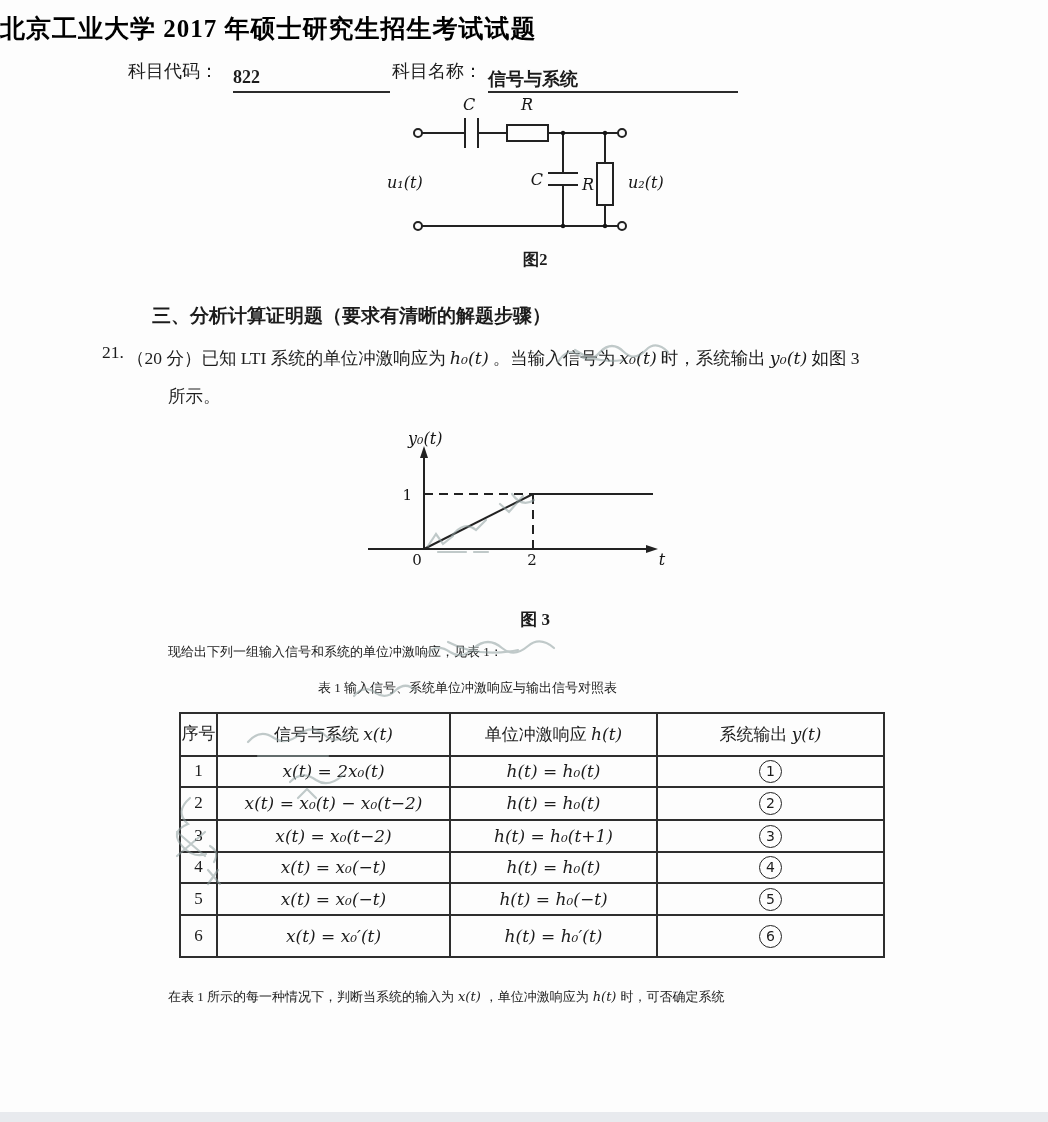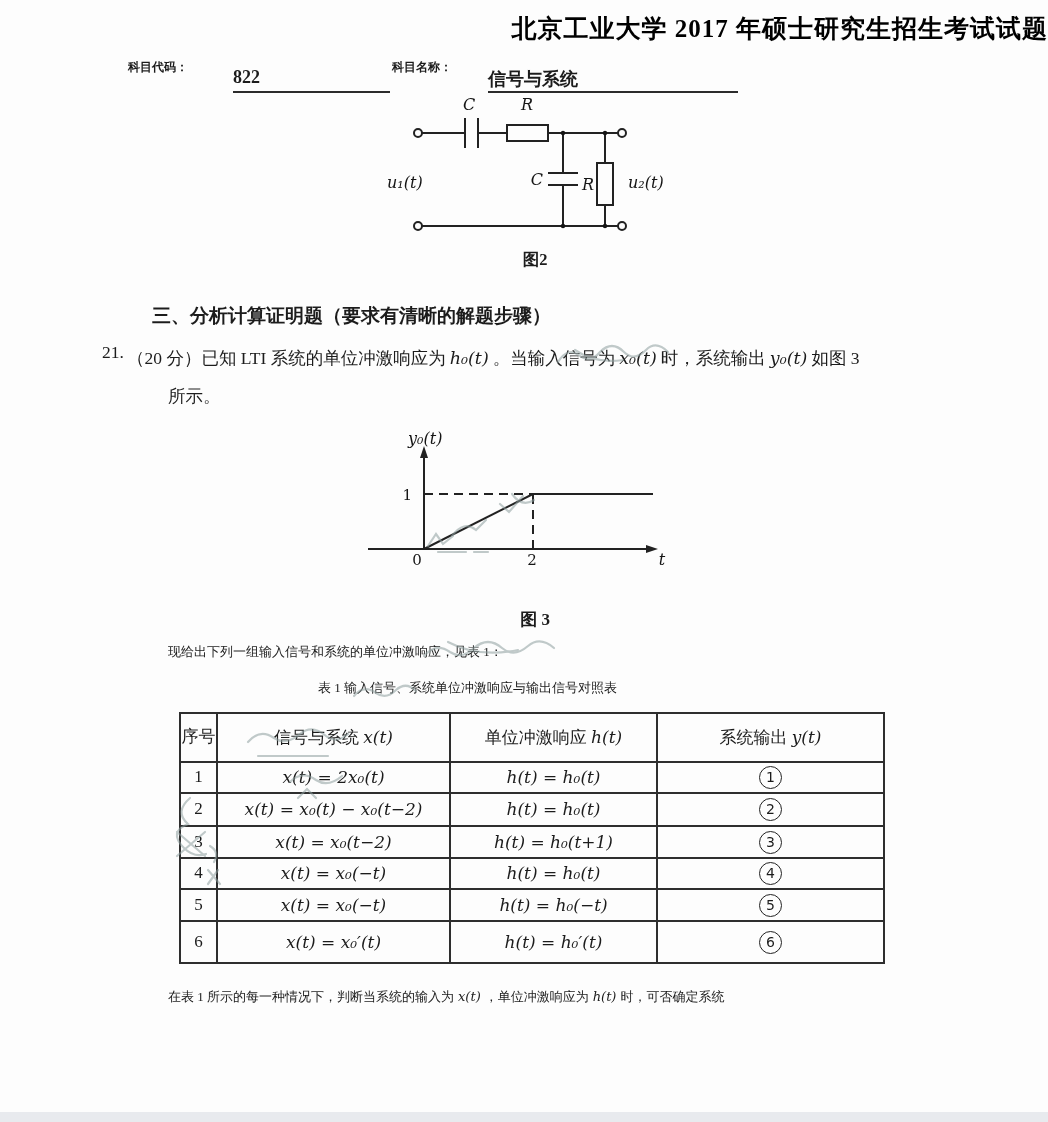--- a/index.html
+++ b/index.html
@@ -2,37 +2,37 @@
 <html><head>
 <meta charset="utf-8">
 <style>
   html,body{margin:0;padding:0;}
   body{
     width:1048px;height:1122px;position:relative;overflow:hidden;
     background:#fdfdfd;color:#1c1c1c;
     font-family:"Liberation Serif","DejaVu Serif",serif;
   }
   .abs{position:absolute;}
-  .title{top:12px;left:0;width:1048px;text-align:right;
+  .title{top:12px;left:0;width:1048px;text-align:left;
          font-size:25px;font-weight:700;letter-spacing:1px;color:#000;}
-  .lbl{font-size:12px;font-weight:700;}
+  .lbl{font-size:18px;font-weight:400;}
   .blank{display:inline-block;font-size:18px;font-weight:700;
          border-bottom:2px solid #2c2c2c;height:24px;margin-top:8px;}
   .heading{font-size:19px;font-weight:700;}
   .bodytext{font-size:17.5px;white-space:nowrap;}
   .smalltext{font-size:13px;white-space:nowrap;}
   .math{font-family:"DejaVu Serif",serif;font-style:italic;}
   .m{margin:0 4px;}
   .caption{font-size:16.5px;text-align:center;font-weight:bold;}
 
   
   table.t1{border-collapse:collapse;table-layout:fixed;background:transparent;}
   table.t1 td,table.t1 th{border:2px solid #2e2e2e;text-align:center;vertical-align:middle;
     font-size:17px;font-weight:400;padding:0;line-height:1.3;}
-  table.t1 tr:nth-child(1){height:49px;}
+  table.t1 tr:nth-child(1){height:43px;}
   table.t1 tr:nth-child(2){height:31px;}
   table.t1 tr:nth-child(3){height:33px;}
   table.t1 tr:nth-child(4){height:32px;}
   table.t1 tr:nth-child(5){height:31px;}
   table.t1 tr:nth-child(6){height:32px;}
   table.t1 tr:nth-child(7){height:42px;}
   .circ{display:inline-block;width:21px;height:21px;border:1.6px solid #222;
         border-radius:50%;line-height:21px;font-size:14px;text-align:center;
         font-family:"DejaVu Sans",sans-serif;}
 

